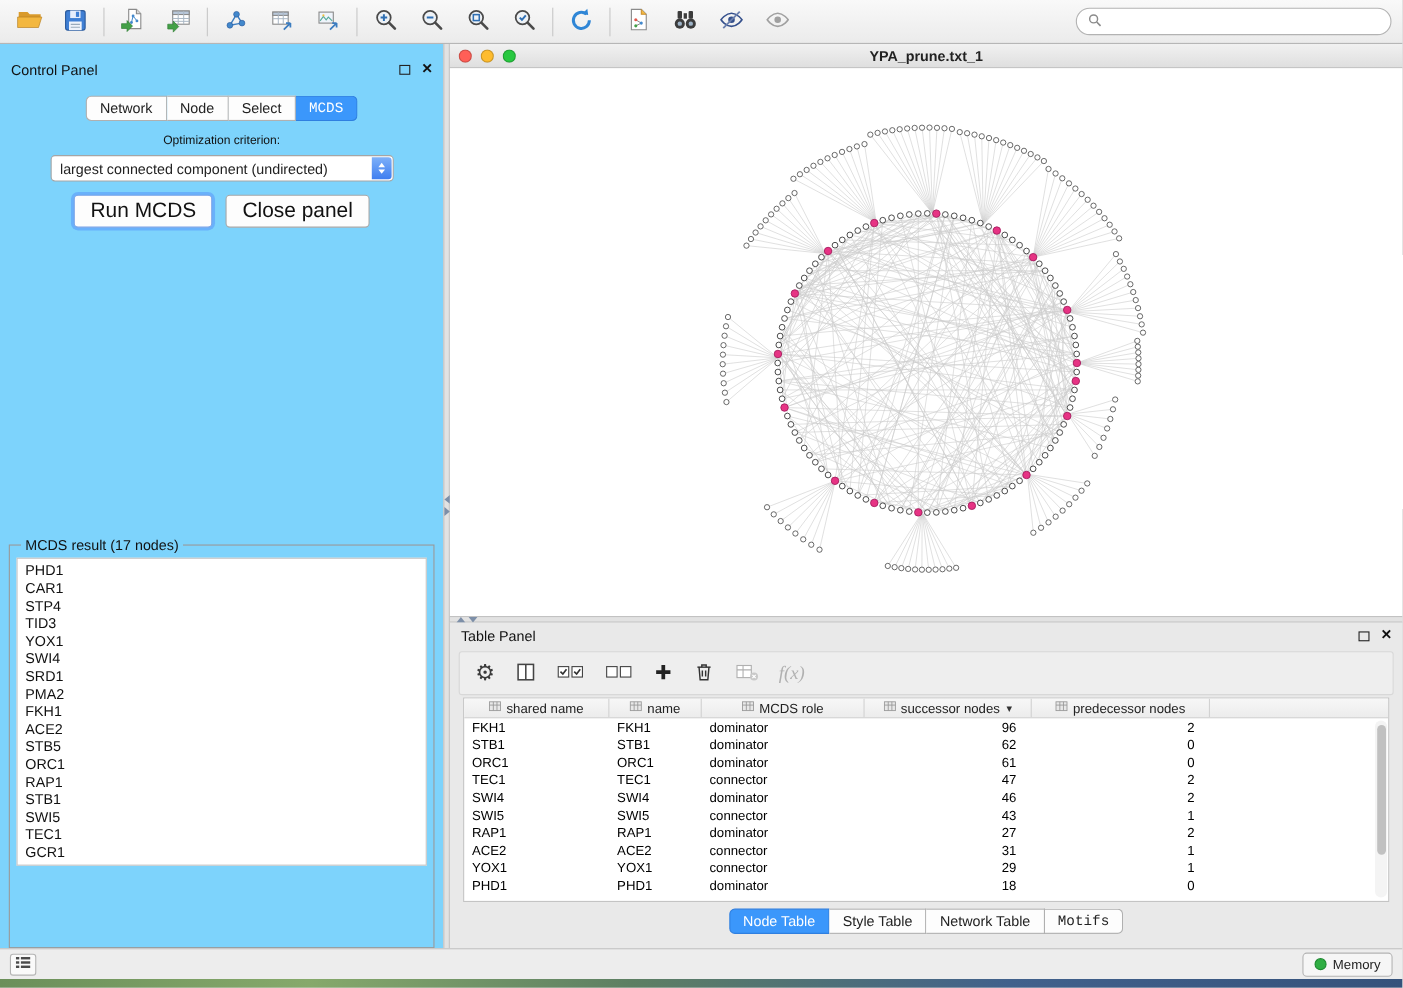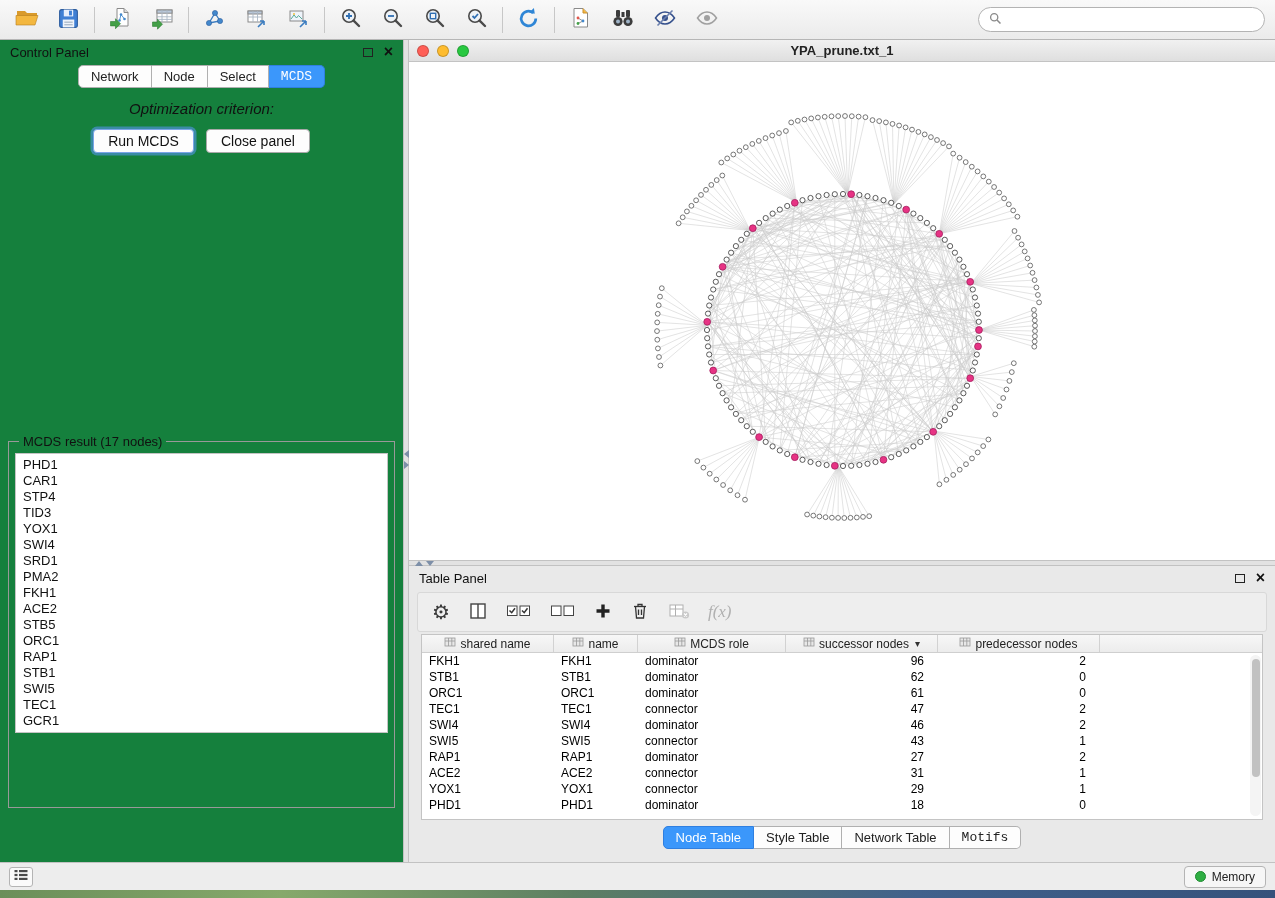--- a/index.html
+++ b/index.html
@@ -10,44 +10,44 @@
 
 .toolbar{height:40px;flex:none;background:linear-gradient(#f9f9f9,#ebebeb);border-bottom:1px solid #b6b6b6;display:flex;align-items:center;padding:0 10px;}
 .tb-group{display:flex;align-items:center;gap:9px;}
 .tb-btn{width:33px;height:33px;display:flex;align-items:center;justify-content:center;border-radius:4px;}
 .sep{width:1px;height:26px;background:#c7c7c7;margin:0 9px;flex:none;}
 .search-box{margin-left:auto;width:287px;height:25px;background:#fff;border:1px solid #b3b3b3;border-radius:13px;display:flex;align-items:center;gap:6px;padding:0 10px;}
 .search-box input{border:none;outline:none;flex:1;font-size:12px;font-family:inherit;background:transparent;color:#333;}
 
 
 .main{flex:1;display:flex;min-height:0;}
-.control-panel{width:403px;flex:none;background:#15803d;display:flex;flex-direction:column;}
+.control-panel{width:403px;flex:none;background:#7dd3fc;display:flex;flex-direction:column;justify-content:flex-end;}
 .v-splitter{width:6px;flex:none;background:#e2e2e2;border-left:1px solid #c2c2c2;border-right:1px solid #c2c2c2;display:flex;flex-direction:column;align-items:center;padding-top:410px;gap:3px;}
 .right-col{flex:1;display:flex;flex-direction:column;min-width:0;}
 
 .panel-header{height:24px;flex:none;display:flex;align-items:center;justify-content:space-between;padding:0 10px;}
 .panel-title{font-size:13px;color:#111;}
 .win-controls{display:flex;align-items:center;gap:11px;}
 .float-icon{width:10px;height:9px;border:1.5px solid #222;display:inline-block;}
 .close-icon{font-size:16px;font-weight:bold;color:#111;line-height:1;}
 
 .segmented{display:flex;justify-content:center;}
 .seg{background:#fdfdfd;border:1px solid #b0b0b0;border-left:none;padding:3px 12px;font-size:13px;color:#222;cursor:default;white-space:nowrap;}
 .seg:first-child{border-left:1px solid #b0b0b0;border-radius:5px 0 0 5px;}
 .seg:last-child{border-radius:0 5px 5px 0;font-family:Liberation Mono, monospace;}
 .seg.active{background:#3b97fb;border-color:#2f7fe0;color:#fff;}
 
-.cp-tabs{margin-top:1px;flex:none;}
-.opt-label{text-align:center;margin-top:12px;font-size:15px;color:#111;font-style:italic;}
+.cp-tabs{margin-top:12px;flex:none;}
+.opt-label{text-align:center;margin-top:12px;font-size:11px;color:#111;}
 .cp-select{margin:7px auto 0;width:312px;height:24px;background:#fff;border:1px solid #a5a5a5;border-radius:4px;display:flex;align-items:center;position:relative;padding-left:8px;font-size:13px;flex:none;}
 .stepper{position:absolute;right:1px;top:1px;bottom:1px;width:18px;background:linear-gradient(#7db0f9,#3e7ef0);border-radius:0 3px 3px 0;display:flex;flex-direction:column;align-items:center;justify-content:center;gap:2px;}
 .tri-u-w{width:0;height:0;border-left:3.5px solid transparent;border-right:3.5px solid transparent;border-bottom:4px solid #fff;}
 .tri-d-w{width:0;height:0;border-left:3.5px solid transparent;border-right:3.5px solid transparent;border-top:4px solid #fff;}
 .cp-buttons{display:flex;justify-content:center;gap:12px;margin-top:12px;flex:none;}
-.cp-btn{font-family:inherit;font-size:14px;padding:3px 14px;background:#fdfdfd;border:1px solid #a8a8a8;border-radius:4px;color:#111;}
+.cp-btn{font-family:inherit;font-size:19px;padding:3px 14px;background:#fdfdfd;border:1px solid #a8a8a8;border-radius:4px;color:#111;}
 .cp-btn.focused{border-color:#7aa4e8;box-shadow:0 0 0 2.5px rgba(90,150,250,.55);}
 
 .result-fieldset{margin:281px 8px 0;height:374px;border:1px solid #999;padding:4px 6px 6px;flex:none;}
 .result-fieldset legend{font-size:13px;margin-left:4px;padding:0 4px;color:#111;}
 .mcds-list{width:100%;height:100%;background:#fff;border:1px solid #c4c4c4;overflow:hidden;padding:3px 0;}
 .mcds-item{font-size:13px;line-height:16px;padding-left:7px;color:#111;}
 
 
 .network-window{height:520px;flex:none;display:flex;flex-direction:column;}
 .net-titlebar{height:22px;flex:none;background:linear-gradient(#f1f1f1,#dfdfdf);border-bottom:1px solid #c3c3c3;display:flex;align-items:center;padding:0 8px;position:relative;}
@@ -258,20 +258,27 @@
           <span class="close-icon">×</span>
         </span>
       </div>
       <div class="segmented cp-tabs">
           <div class="seg">Network</div>
           <div class="seg">Node</div>
           <div class="seg">Select</div>
           <div class="seg active">MCDS</div>
         </div>
       <div class="opt-label">Optimization criterion:</div>
+      <div class="cp-select">
+        <span>largest connected component (undirected)</span>
+        <span class="stepper">
+            <span class="tri-u-w"></span>
+            <span class="tri-d-w"></span>
+          </span>
+      </div>
       <div class="cp-buttons">
         <button class="cp-btn focused">Run MCDS</button>
         <button class="cp-btn">Close panel</button>
       </div>
       <fieldset class="result-fieldset">
         <legend>MCDS result (17 nodes)</legend>
         <div class="mcds-list">
             <div class="mcds-item">PHD1</div>
             <div class="mcds-item">CAR1</div>
             <div class="mcds-item">STP4</div>

